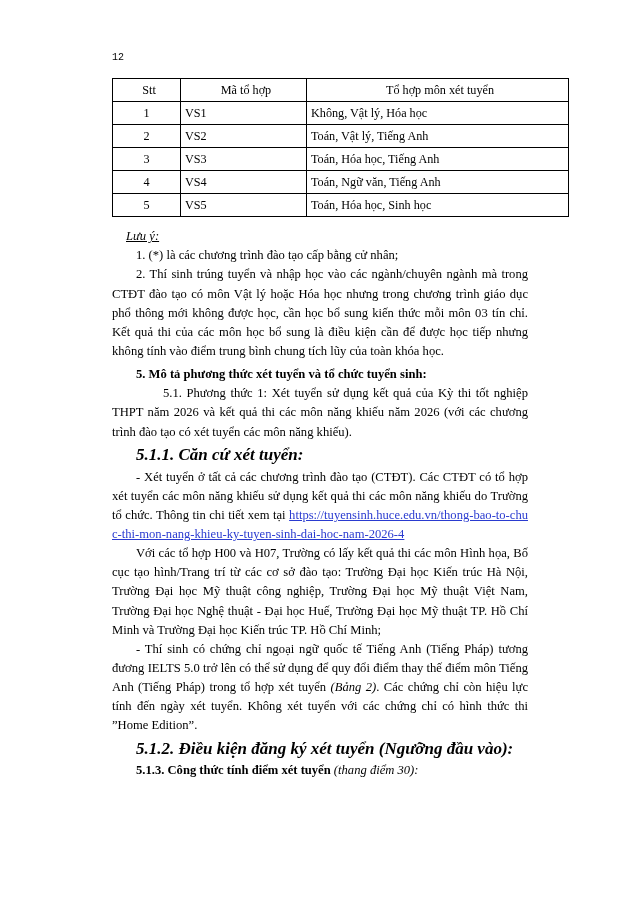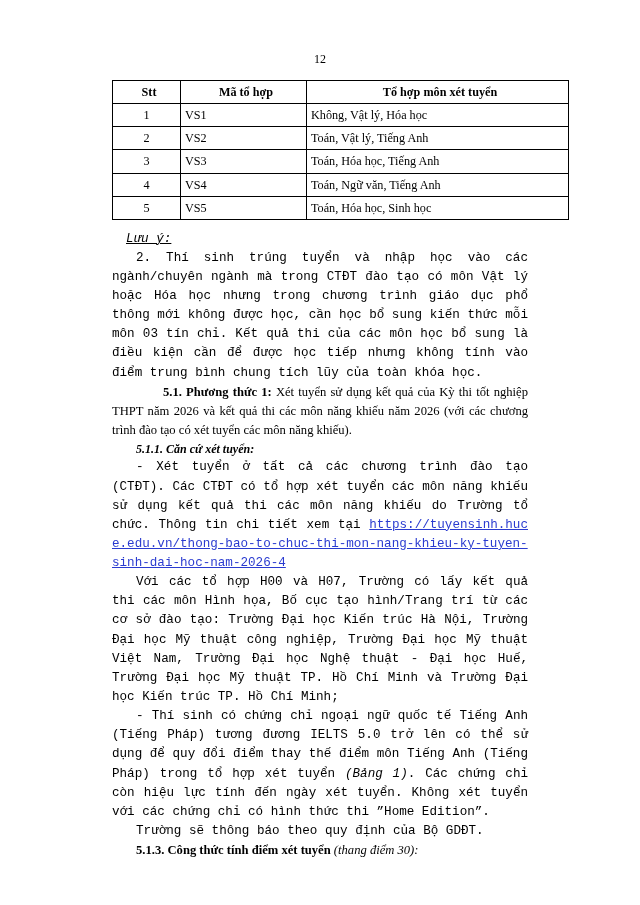--- a/index.html
+++ b/index.html
@@ -16,24 +16,25 @@
     overflow: hidden;
   }
   .page {
     width: 640px;
     height: 905px;
     box-sizing: border-box;
     padding: 52px 112px 0 112px;
     position: relative;
   }
   .page-number {
-    text-align: center;
-    font-size: 12px;
+    text-align: left;
+    font-size: 10px;
     line-height: 1.2;
     margin: 0 0 14px 0;
+    font-family: Liberation Mono, monospace;
   }
   .intro-line {
     font-size: 12.6px;
     line-height: 1.45;
     margin: 0 0 9px 0;
     text-align: left;
     white-space: nowrap;
   }
   table.combo-table {
     border-collapse: collapse;
@@ -42,21 +43,21 @@
     table-layout: fixed;
   }
   table.combo-table td, table.combo-table th {
     border: 1px solid #000000;
     font-size: 12.2px;
     padding: 4px 4px;
     line-height: 1.15;
     font-weight: normal;
   }
   table.combo-table th {
-    font-weight: bold;
+    font-weight: normal;
     text-align: center;
     padding-left: 9px;
   }
   .col-stt { width: 54px; text-align: center; }
   .col-code { width: 112px; text-align: left; }
   .col-subj { width: 248px; text-align: left; padding-left: 8px; }
   .luu-y {
     font-size: 12.6px;
     font-style: italic;
     font-weight: normal;
@@ -64,42 +65,41 @@
     margin: 2px 0 2px 0;
     display: block;
   }
   p.body-par {
     font-size: 12.6px;
     line-height: 1.52;
     margin: 0 0 0 0;
     text-align: justify;
     text-indent: 24px;
     hyphens: none;
-    font-family: Liberation Mono, monospace;
   }
   p.body-par.indent-small { text-indent: 14px; }
-  .bold { font-weight: bold; padding-left: 27px; }
+  .bold { font-weight: normal; padding-left: 27px; }
   .ital { font-style: italic; }
   .bold-ital { font-weight: bold; }
   .heading-5 {
     font-size: 12.6px;
     font-weight: bold;
     line-height: 1.52;
     margin: 4px 0 0 0;
     text-indent: 24px;
   }
   .heading-sub {
     font-size: 12.6px;
     line-height: 1.52;
     margin: 0;
     text-indent: 24px;
     text-align: justify;
   }
   .heading-italic {
-    font-size: 12px;
+    font-size: 17px;
     font-weight: bold;
     font-style: italic;
     line-height: 1.52;
     margin: 0;
     text-indent: 24px;
   }
   a.doc-link {
     color: #2a3bd0;
     text-decoration: underline;
     word-break: break-all;
@@ -147,32 +147,34 @@
         <td class="col-code">VS5</td>
         <td class="col-subj">Toán, Hóa học, Sinh học</td>
       </tr>
     </tbody>
   </table>
 
   <p class="body-par indent-small">
     <span class="luu-y" style="display:inline;">Lưu ý:</span>
   </p>
 
+  <p class="body-par">1. (*) là các chương trình đào tạo cấp bằng cử nhân;</p>
 
   <p class="body-par">2. Thí sinh trúng tuyển và nhập học vào các ngành/chuyên ngành mà trong CTĐT đào tạo có môn Vật lý hoặc Hóa học nhưng trong chương trình giáo dục phổ thông mới không được học, cần học bổ sung kiến thức mỗi môn 03 tín chỉ. Kết quả thi của các môn học bổ sung là điều kiện cần để được học tiếp nhưng không tính vào điểm trung bình chung tích lũy của toàn khóa học.</p>
 
+  <p class="heading-5">5. Mô tả phương thức xét tuyển và tổ chức tuyển sinh:</p>
 
   <p class="heading-sub"><span class="bold">5.1. Phương thức 1:</span><span> Xét tuyển sử dụng kết quả của Kỳ thi tốt nghiệp THPT năm 2026 và kết quả thi các môn năng khiếu năm 2026 (với các chương trình đào tạo có xét tuyển các môn năng khiếu).</span></p>
 
   <p class="heading-italic">5.1.1. Căn cứ xét tuyển:</p>
 
   <p class="body-par"><span>- Xét tuyển ở tất cả các chương trình đào tạo (CTĐT). Các CTĐT có tổ hợp xét tuyển các môn năng khiếu sử dụng kết quả thi các môn năng khiếu do Trường tổ chức. Thông tin chi tiết xem tại </span><a class="doc-link" href="#">https://tuyensinh.huce.edu.vn/thong-bao-to-chuc-thi-mon-nang-khieu-ky-tuyen-sinh-dai-hoc-nam-2026-4</a></p>
 
   <p class="body-par">Với các tổ hợp H00 và H07, Trường có lấy kết quả thi các môn Hình họa, Bố cục tạo hình/Trang trí từ các cơ sở đào tạo: Trường Đại học Kiến trúc Hà Nội, Trường Đại học Mỹ thuật công nghiệp, Trường Đại học Mỹ thuật Việt Nam, Trường Đại học Nghệ thuật - Đại học Huế, Trường Đại học Mỹ thuật TP. Hồ Chí Minh và Trường Đại học Kiến trúc TP. Hồ Chí Minh;</p>
 
-  <p class="body-par"><span>- Thí sinh có chứng chỉ ngoại ngữ quốc tế Tiếng Anh (Tiếng Pháp) tương đương IELTS 5.0 trở lên có thể sử dụng để quy đổi điểm thay thế điểm môn Tiếng Anh (Tiếng Pháp) trong tổ hợp xét tuyển </span><span class="ital">(Bảng 1)</span><span>. Các chứng chỉ còn hiệu lực tính đến ngày xét tuyển. Không xét tuyển với các chứng chỉ có hình thức thi ”Home Edition”.</span></p>
+  <p class="body-par"><span>- Thí sinh có chứng chỉ ngoại ngữ quốc tế Tiếng Anh (Tiếng Pháp) tương đương IELTS 5.0 trở lên có thể sử dụng để quy đổi điểm thay thế điểm môn Tiếng Anh (Tiếng Pháp) trong tổ hợp xét tuyển </span><span class="ital">(Bảng 2)</span><span>. Các chứng chỉ còn hiệu lực tính đến ngày xét tuyển. Không xét tuyển với các chứng chỉ có hình thức thi ”Home Edition”.</span></p>
 
+  <p class="heading-italic">5.1.2. Điều kiện đăng ký xét tuyển (Ngưỡng đầu vào):</p>
 
-  <p class="body-par">Trường sẽ thông báo theo quy định của Bộ GDĐT.</p>
 
   <p class="heading-sub"><span class="bold-ital">5.1.3. Công thức tính điểm xét tuyển</span><span class="ital"> (thang điểm 30):</span></p>
 
 </div>
 
 </body></html>

